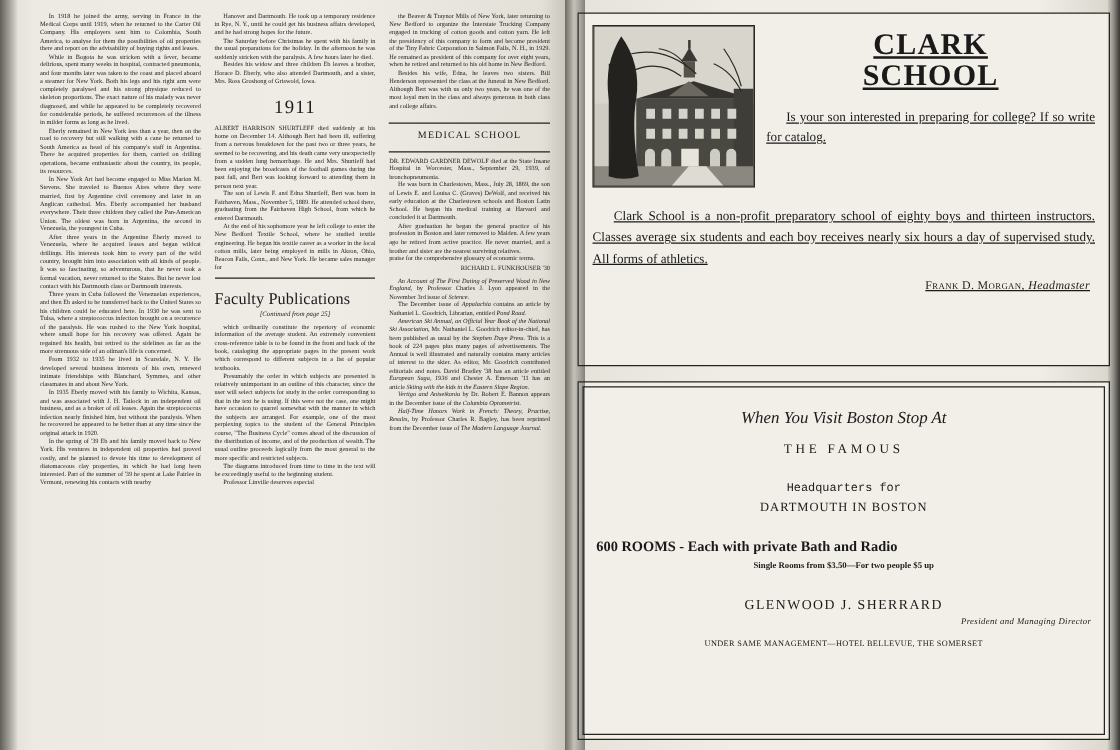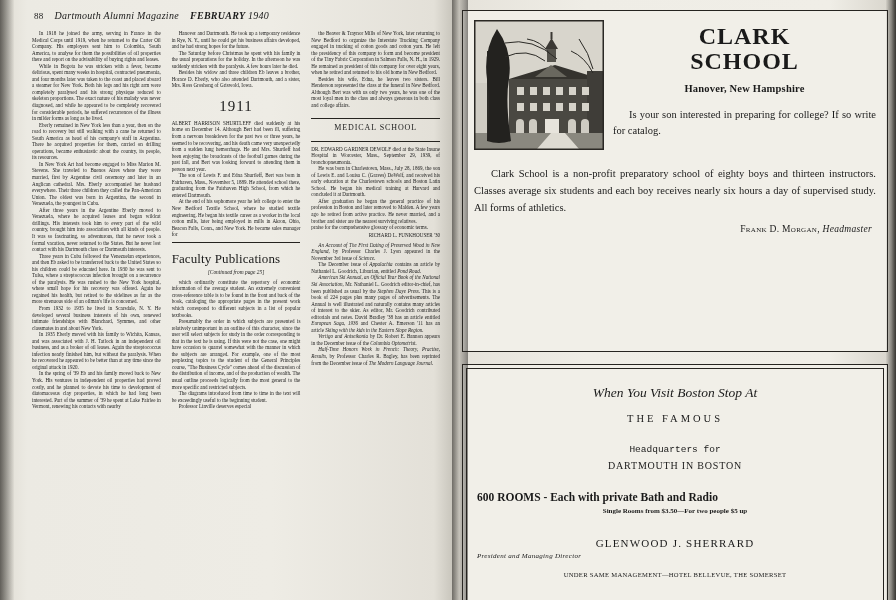--- a/index.html
+++ b/index.html
@@ -80,21 +80,21 @@
   .byline{text-align:right;font-variant:small-caps;font-size:5.1px;margin:1px 0 4px 0;}
   .it{font-style:italic;}
 
   
   .ad{
     border:1.2px solid #262420;
     box-sizing:border-box;
     background:#f1efe8;
   }
   .ad-inner{border:1px solid #262420;margin:3px;padding:7px 10px 9px 10px;box-sizing:border-box;height:calc(100% - 6px);}
-  .ad-clark{height:342px;padding:9px 11px 6px 11px;}
+  .ad-clark{height:283px;padding:9px 11px 6px 11px;text-decoration:underline;}
   .ad-parker{height:287px;margin-top:12px;}
 
   .clark-top{display:flex;gap:9px;}
   .clark-photo{
     width:128px;height:128px;flex:none;
     border:1px solid #2a2824;
     background:#b9b6ad;
     position:relative;overflow:hidden;
   }
   .clark-right{flex:1;padding-top:4px;}
@@ -120,21 +120,21 @@
   .clark-sig .role{font-variant:normal;font-style:italic;}
 
   .pk-line1{text-align:center;font-style:italic;font-size:13.5px;margin:9px 0 0 0;}
   .pk-line2{text-align:center;font-size:10.5px;letter-spacing:3px;margin:12px 0 0 0;}
   .pk-title{text-align:center;font-weight:bold;font-size:33px;letter-spacing:2.5px;margin:7px 0 0 0;}
   .pk-hq{text-align:center;font-size:9.5px;margin:20px 0 0 0;font-family:Liberation Mono, monospace;}
   .pk-hq2{text-align:center;font-size:10px;letter-spacing:.8px;margin:5px 0 0 0;}
   .pk-rooms{text-align:left;font-size:11.5px;font-weight:bold;margin:20px 0 0 0;}
   .pk-rates{text-align:center;font-size:7px;font-weight:bold;margin:4px 0 0 0;}
   .pk-name{text-align:center;font-size:11px;letter-spacing:1.2px;margin:22px 0 0 0;}
-  .pk-role{text-align:left;font-size:7px;font-style:italic;margin:3px 0 0 0;letter-spacing:.3px;}
+  .pk-role{text-align:right;font-size:7px;font-style:italic;margin:3px 0 0 0;letter-spacing:.3px;}
   .pk-mgmt{text-align:center;font-size:6.6px;margin:11px 0 0 0;letter-spacing:.3px;}
 
   
   .gutter{
     position:absolute;left:452px;top:0;width:16px;height:600px;
     background:linear-gradient(90deg,rgba(40,38,34,.55),rgba(90,86,78,.15) 45%,rgba(30,28,25,.5));
     pointer-events:none;
   }
   .edge-right{
     position:absolute;right:0;top:0;width:10px;height:600px;
@@ -147,28 +147,20 @@
     pointer-events:none;
   }
 </style>
 </head>
 <body>
 
 <div class="spread">
 
   <div class="page-left">
 
-    <div class="running-head">
-      <span class="folio">88</span>
-      <span class="rh-mag">Dartmouth Alumni Magazine</span>
-      <span class="rh-date">
-        <span>FEBRUARY</span>
-        <span class="yr">1940</span>
-      </span>
-    </div>
 
     <div class="cols">
 
       <div class="col">
         <p>In 1918 he joined the army, serving in France in the Medical Corps until 1919, when he returned to the Carter Oil Company. His employers sent him to Colombia, South America, to analyse for them the possibilities of oil properties there and report on the advisability of buying rights and leases.</p>
         <p>While in Bogota he was stricken with a fever, became delirious, spent many weeks in hospital, contracted pneumonia, and four months later was taken to the coast and placed aboard a steamer for New York. Both his legs and his right arm were completely paralysed and his strong physique reduced to skeleton proportions. The exact nature of his malady was never diagnosed, and while he appeared to be completely recovered for considerable periods, he suffered recurrences of the illness in milder forms as long as he lived.</p>
         <p>Eberly remained in New York less than a year, then on the road to recovery but still walking with a cane he returned to South America as head of his company's staff in Argentina. There he acquired properties for them, carried on drilling operations, became enthusiastic about the country, its people, its resources.</p>
         <p>In New York Art had become engaged to Miss Marion M. Stevens. She traveled to Buenos Aires where they were married, first by Argentine civil ceremony and later in an Anglican cathedral. Mrs. Eberly accompanied her husband everywhere. Their three children they called the Pan-American Union. The oldest was born in Argentina, the second in Venezuela, the youngest in Cuba.</p>
         <p>After three years in the Argentine Eberly moved to Venezuela, where he acquired leases and began wildcat drillings. His interests took him to every part of the wild country, brought him into association with all kinds of people. It was so fascinating, so adventurous, that he never took a formal vacation, never returned to the States. But he never lost contact with his Dartmouth class or Dartmouth interests.</p>
         <p>Three years in Cuba followed the Venezuelan experiences, and then Eb asked to be transferred back to the United States so his children could be educated here. In 1930 he was sent to Tulsa, where a streptococcus infection brought on a recurrence of the paralysis. He was rushed to the New York hospital, where small hope for his recovery was offered. Again he regained his health, but retired to the sidelines as far as the more strenuous side of an oilman's life is concerned.</p>
@@ -285,21 +277,20 @@
               <path d="M96 30 q14 6 22 22"></path>
               <path d="M104 18 q10 14 14 30"></path>
               <path d="M52 18 q14 2 22 14"></path>
             </g>
             <rect x="0" y="0" width="128" height="128" fill="none" stroke="#2a2824" stroke-width="1"></rect>
           </svg>
         </div>
         <div class="clark-right">
           <div class="clark-title">CLARK</div>
           <div class="clark-title">SCHOOL</div>
-          <div class="clark-loc">Hanover, New Hampshire</div>
           <div class="clark-q">Is your son interested in preparing for college?  If so write for catalog.</div>
         </div>
       </div>
       <div class="clark-body">Clark School is a non-profit preparatory school of eighty boys and thirteen instructors. Classes average six students and each boy receives nearly six hours a day of supervised study.  All forms of athletics.</div>
       <div class="clark-sig"><span>Frank D. Morgan,</span><span class="role"> Headmaster</span></div>
     </div>
 
     <div class="ad ad-parker">
       <div class="ad-inner">
         <div class="pk-line1">When You Visit Boston Stop At</div>

